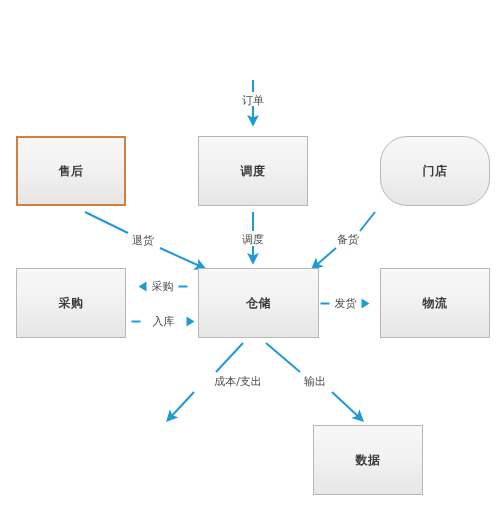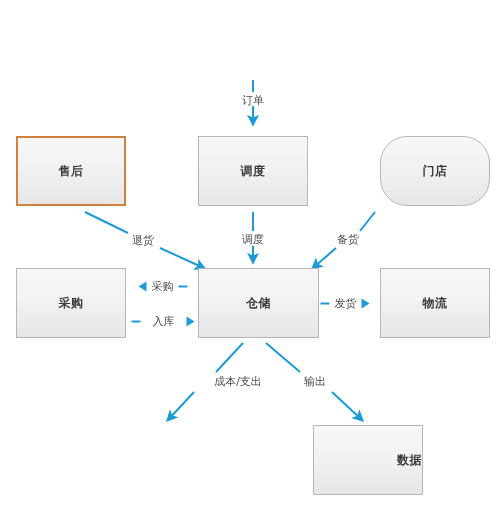--- a/index.html
+++ b/index.html
@@ -144,21 +144,21 @@
 
   <div class="node" style="left:198px; top:268px; width:121px; height:70px;">
     <span class="node-label">仓储</span>
   </div>
 
   <div class="node" style="left:380px; top:268px; width:110px; height:70px;">
     <span class="node-label">物流</span>
   </div>
 
 
-  <div class="node" style="left:313px; top:425px; width:110px; height:70px;justify-content:flex-end;">
+  <div class="node" style="left:313px; top:425px; width:110px; height:70px;">
     <span class="node-label">数据</span>
   </div>
 
   <div class="edge-label" style="left:253px; top:100px;text-align:center;">订单</div>
   <div class="edge-label" style="left:143px; top:240px;">退货</div>
   <div class="edge-label" style="left:253px; top:239px;">调度</div>
   <div class="edge-label" style="left:348px; top:239px;">备货</div>
   <div class="edge-label" style="left:202px; top:381px;margin-left:36px;">成本/支出</div>
   <div class="edge-label" style="left:315px; top:381px;">输出</div>
 

